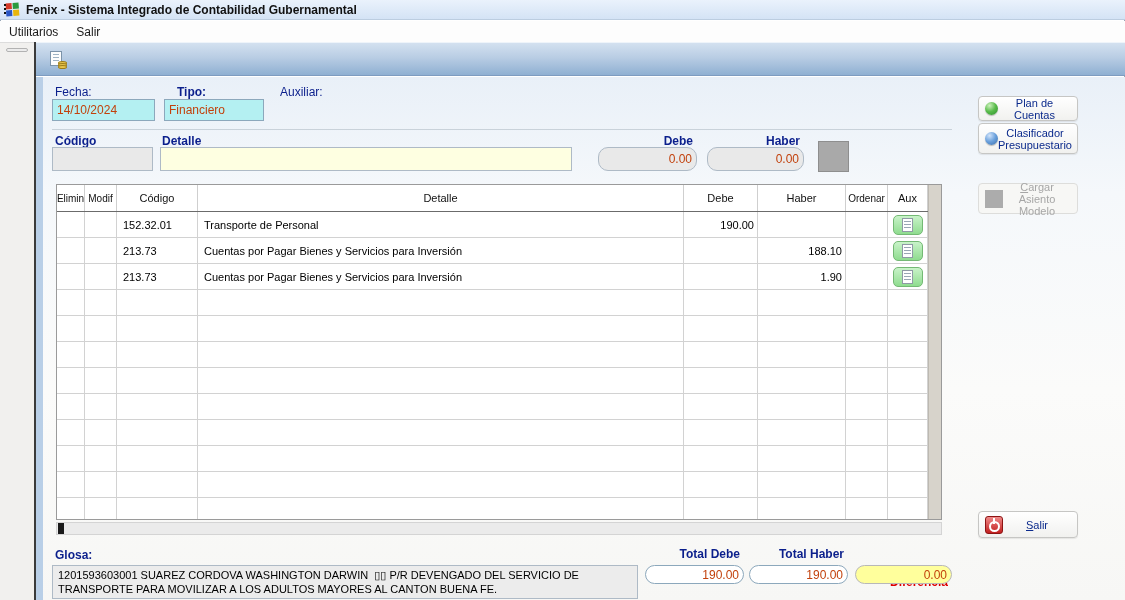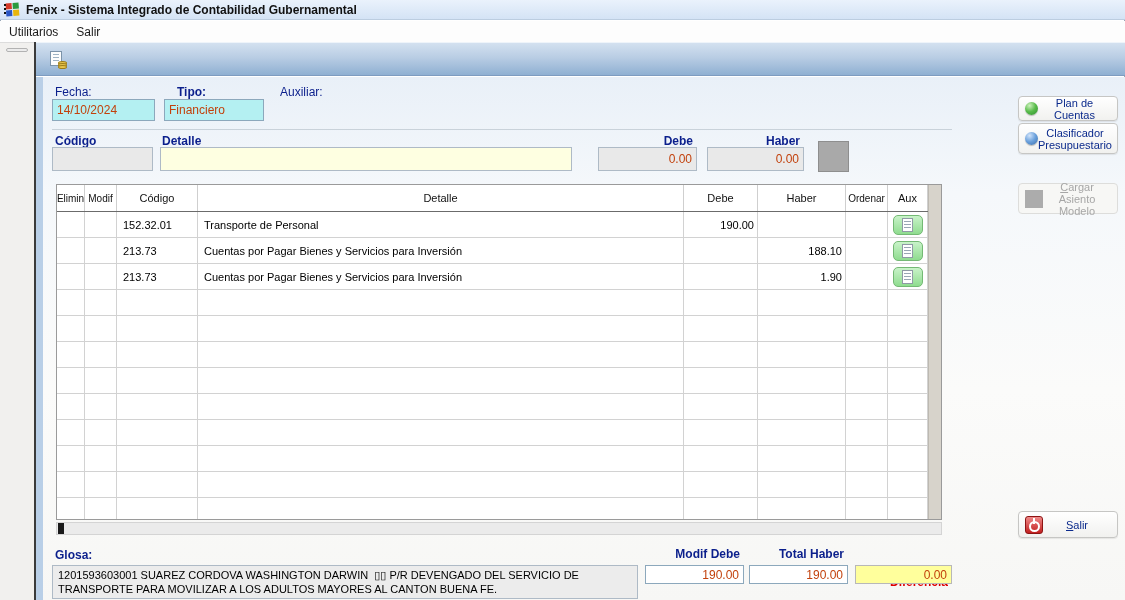--- a/index.html
+++ b/index.html
@@ -44,21 +44,21 @@
   .lbl.b { font-weight:bold; }
   .lbl.right { text-align:right; }
   .lbl.red { color:#dd0000; font-weight:bold; }
 
   .fld { position:absolute; font-size:12px; color:#c2410c; padding:0 4px; display:flex; align-items:center; overflow:hidden; white-space:pre; }
   .fld.cyan { background:#b4f0f2; border:1px solid #8ca8bc; }
   .fld.yellow { background:#feffe1; border:1px solid #aebac6; }
   .fld.gray { background:#e9e9e9; border:1px solid #aebac6; }
   .fld.white { background:#ffffff; border:1px solid #8ca8bc; }
   .fld.diff { background:#ffff9c; border:1px solid #b8b8b8; }
-  .fld.num { justify-content:flex-end; }
+  .fld.num { justify-content:flex-end;border-radius:10px; }
 
   .sep-line { position:absolute; left:16px; top:52px; width:900px; height:1px; background:#c9d2da; }
 
   .sq-btn { position:absolute; left:782px; top:64px; width:31px; height:31px; background:#a9a9a9; border:1px solid #8e8e8e; }
 
   
   .grid { position:absolute; left:20px; top:107px; width:886px; height:336px; background:#fff; border:1px solid #9a9a9a; overflow:hidden;padding-left:39px; }
   .grid-inner { position:absolute; left:0; top:0; width:871px; height:100%; }
   .vscroll { position:absolute; right:0; top:0; width:13px; height:100%; background:#d7d3cb; border-left:1px solid #bdb9b1; }
   .thead { display:flex; height:27px; border-bottom:1px solid #6b6b6b; background:#fff; }
@@ -78,21 +78,21 @@
   .hscroll { position:absolute; left:20px; top:445px; width:886px; height:13px; background:#ebebeb; border:1px solid #d4d4d4; }
   .hthumb { position:absolute; left:1px; top:0; width:6px; height:11px; background:#1a1a1a; }
 
   
   .glosa-box { position:absolute; left:16px; top:488px; width:586px; height:34px; background:#ececec; border:1px solid #aebac6;
     font-size:11px; line-height:14px; color:#000; padding:2px 5px; white-space:pre-wrap; overflow:hidden; }
 
   
   .side-btn { position:absolute; left:942px; width:100px; background:linear-gradient(180deg,#ffffff,#f1f1ef);
     border:1px solid #c6c6c4; border-radius:4px; box-shadow:0 1px 1px rgba(0,0,0,.08);
-    display:flex; align-items:center; font-size:11px; color:#0b2a8c; padding:8px 6px;margin-left:40px; }
+    display:flex; align-items:center; font-size:11px; color:#0b2a8c; padding:8px 6px; }
   .side-btn .txt { flex:1; text-align:center; line-height:12px; }
   .side-btn.disabled { color:#a6a6a6; background:#f7f7f5; border-color:#dddddb; box-shadow:none; }
   .sphere { width:13px; height:13px; border-radius:50%; flex:0 0 auto; box-shadow:0 1px 1px rgba(0,0,0,.25); }
   .sphere.green { background:radial-gradient(circle at 35% 28%, #cdf2bd 0%, #58bb4a 48%, #2d8f2d 100%); }
   .sphere.blue  { background:radial-gradient(circle at 35% 28%, #d2e4fa 0%, #6aa0dc 48%, #3a6ea8 100%); }
   .gray-square { width:18px; height:18px; background:#acacac; flex:0 0 auto; }
   .power { position:relative; width:18px; height:18px; border-radius:3px; flex:0 0 auto;
     background:linear-gradient(180deg,#ef8a8a,#c21f1f); border:1px solid #8d1414; }
   .power::before { content:""; position:absolute; left:3px; top:4px; width:7px; height:7px; border:2px solid #fff; border-radius:50%; }
   .power::after { content:""; position:absolute; left:7px; top:1px; width:2px; height:6px; background:#fff; }
@@ -324,21 +324,21 @@
         <div class="vscroll"></div>
       </div>
 
       <div class="hscroll">
         <div class="hthumb"></div>
       </div>
 
       <div class="lbl b" style="left:19px; top:471px;">Glosa:</div>
       <div class="glosa-box">1201593603001 SUAREZ CORDOVA WASHINGTON DARWIN  ▯▯ P/R DEVENGADO DEL SERVICIO DE TRANSPORTE PARA MOVILIZAR A LOS ADULTOS MAYORES AL CANTON BUENA FE.</div>
 
-      <div class="lbl b right" style="left:609px; top:470px; width:95px;">Modif Debe</div>
+      <div class="lbl b right" style="left:609px; top:470px; width:95px;">Total Debe</div>
       <div class="lbl b right" style="left:713px; top:470px; width:95px;">Total Haber</div>
       <div class="lbl red right" style="left:819px; top:498px; width:93px;">Diferencia</div>
 
       <div class="fld white num" style="left:609px; top:488px; width:99px; height:19px;">190.00</div>
       <div class="fld white num" style="left:713px; top:488px; width:99px; height:19px;">190.00</div>
       <div class="fld diff num" style="left:819px; top:488px; width:97px; height:19px;">0.00</div>
 
       <div class="side-btn" style="top:19px; height:25px;">
         <span class="sphere green"></span>
         <span class="txt">Plan de Cuentas</span>

